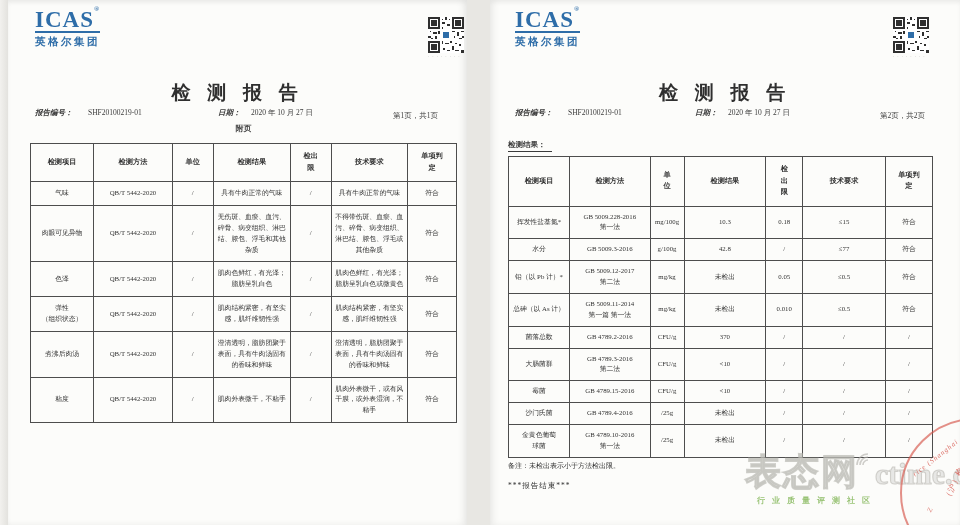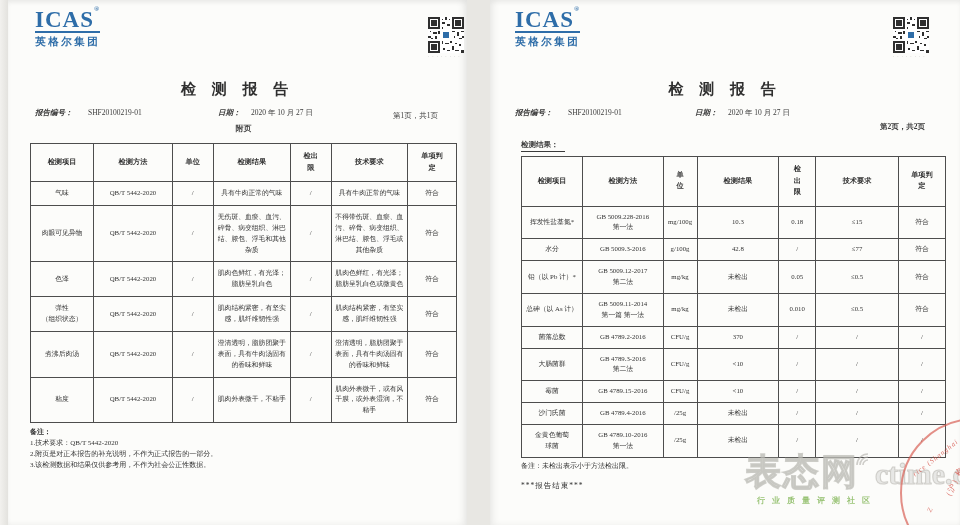--- a/index.html
+++ b/index.html
@@ -16,60 +16,60 @@
     position:absolute; top:0; bottom:0;
     background:#fcfcfa;
     overflow:hidden;
   }
   .page-left  { left:8px;  width:459px; box-shadow: inset -4px 0 6px rgba(0,0,0,.07), inset 0 3px 4px rgba(0,0,0,.04); }
   .page-right { left:490px; width:470px; box-shadow: inset 4px 0 6px rgba(0,0,0,.06), inset 0 3px 4px rgba(0,0,0,.04); }
   .edge-strip { position:absolute; left:0; top:0; bottom:0; width:8px;
     background:linear-gradient(90deg,#f2f1ee,#e3e2de); }
 
   
-  .logo { position:absolute; top:8px;text-align:right; }
+  .logo { position:absolute; top:8px; }
   .page-left  .logo { left:27px; }
   .page-right .logo { left:25px; }
   .logo-icas {
     font-size:23px; font-weight:bold; letter-spacing:1px;
     color:#2e6da8; border-bottom:2.5px solid #2e6da8;
     display:inline-block; line-height:1.0; padding-bottom:0px;
   }
   .logo-reg { font-size:7px; color:#2e6da8; vertical-align:top; position:relative; top:-2px; }
   .logo-sub { font-size:10.5px; font-weight:bold; color:#2e6da8; letter-spacing:2.5px; margin-top:2px; }
 
   .qr { position:absolute; top:17px; width:36px; height:36px; }
   .page-left  .qr { left:420px; }
   .page-right .qr { left:403px; }
   .qr-caption { position:absolute; top:54px; font-size:4px; color:#9a9a96; letter-spacing:1px; white-space:nowrap; }
   .page-left  .qr-caption { left:420px; }
   .page-right .qr-caption { left:403px; }
 
   .doc-title {
     position:absolute; top:80px; left:0; right:0;
-    text-align:center; font-size:15px; font-weight:bold;
+    text-align:center; font-size:19px; font-weight:bold;
     letter-spacing:6px; color:#2f2f2f;
   }
 
   .info-row { position:absolute; top:108px; left:0; right:0; font-size:7.5px; height:12px; }
   .lbl { font-weight:bold;font-style:italic; }
   .page-left  .i-no-l  { position:absolute; left:27px; }
   .page-left  .i-no-v  { position:absolute; left:80px; }
   .page-left  .i-dt-l  { position:absolute; left:210px; }
   .page-left  .i-dt-v  { position:absolute; left:243px; }
   .page-left  .i-pg    { position:absolute; left:385px; top:3px; }
   .page-right .i-no-l  { position:absolute; left:25px; }
   .page-right .i-no-v  { position:absolute; left:78px; }
   .page-right .i-dt-l  { position:absolute; left:205px; }
   .page-right .i-dt-v  { position:absolute; left:238px; }
-  .page-right .i-pg    { position:absolute; left:390px; top:14px;font-weight:bold; }
+  .page-right .i-pg    { position:absolute; left:390px; top:3px; }
 
   
   .content-l { position:absolute; top:123px; left:22px; width:427px; }
-  .content-r { position:absolute; top:133px; left:31px; width:425px; }
+  .content-r { position:absolute; top:133px; left:18px; width:425px; }
 
   .sect-center { text-align:center; font-size:8px; font-weight:bold; margin-bottom:9px; }
   .sect-left   { font-size:7.5px; font-weight:bold; border-bottom:1px solid #3b3b3b;
                  display:inline-block; padding:0 6px 1px 0; margin-bottom:4px; }
 
   table { border-collapse:collapse; width:100%; table-layout:fixed; }
   th, td {
     border:1px solid #4d4d4d;
     font-size:6.8px; text-align:center; vertical-align:middle;
     padding:4px 3px; line-height:1.6; white-space:pre-line;
@@ -270,26 +270,20 @@
               <td>粘度</td>
               <td>QB/T 5442-2020</td>
               <td>/</td>
               <td>肌肉外表微干，不粘手</td>
               <td>/</td>
               <td>肌肉外表微干，或有风干膜，或外表湿润，不粘手</td>
               <td>符合</td>
             </tr>
           </tbody>
       </table>
-      <div class="notes">
-          <div>备注：</div>
-          <div>1.技术要求：QB/T 5442-2020</div>
-          <div>2.附页是对正本报告的补充说明，不作为正式报告的一部分。</div>
-          <div>3.该检测数据和结果仅供参考用，不作为社会公正性数据。</div>
-        </div>
     </div>
   </div>
 
   <div class="page page-right">
 
     <div class="logo">
       <span class="logo-icas"><span>ICAS</span><span class="logo-reg">®</span></span>
       <div class="logo-sub">英格尔集团</div>
     </div>
 

